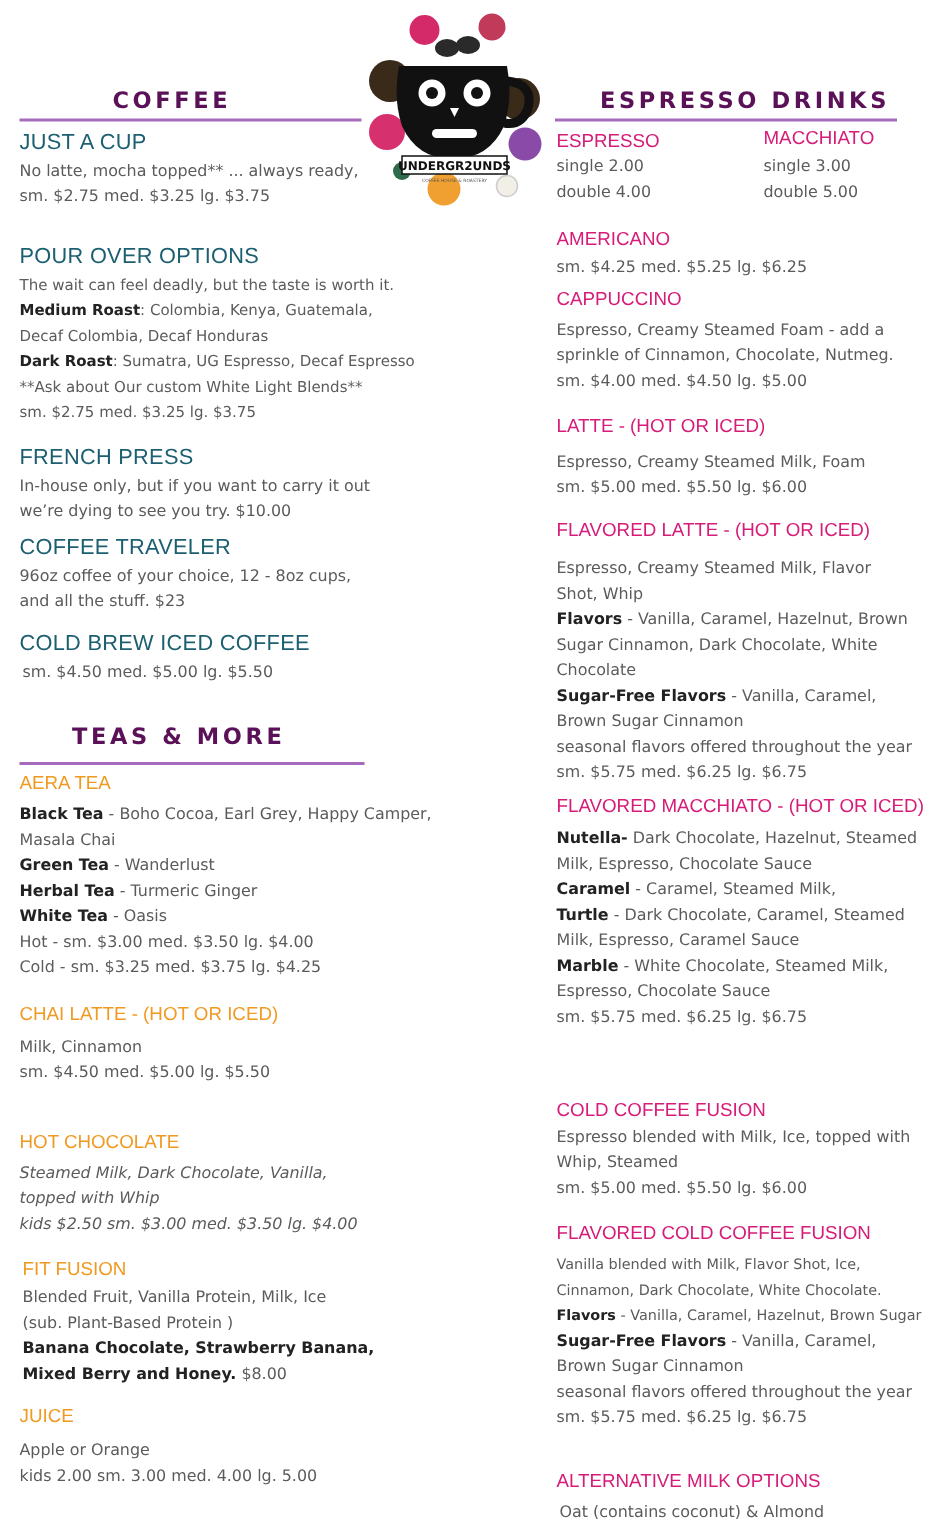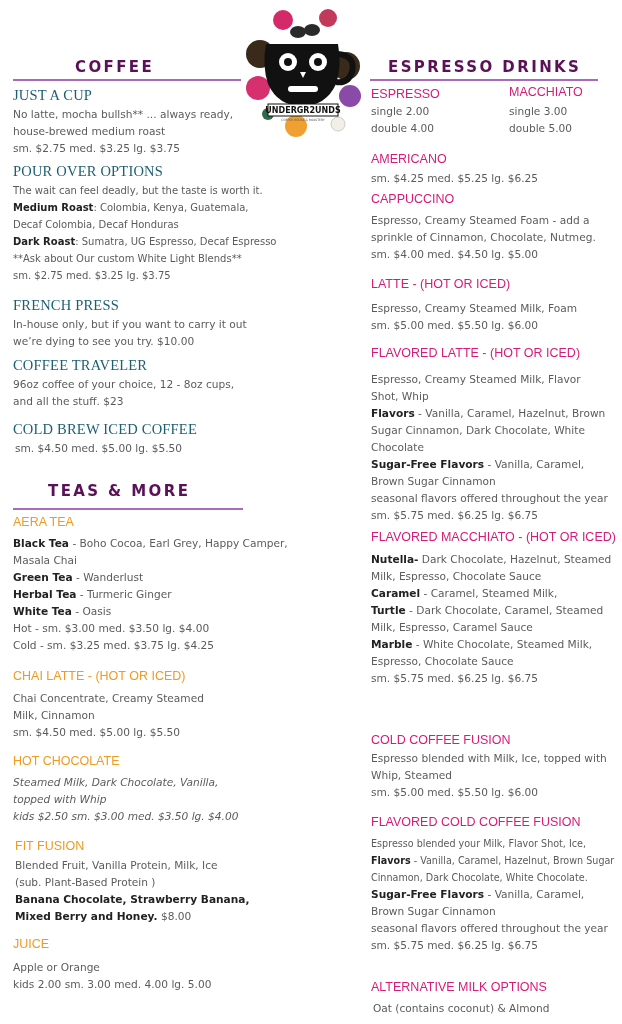--- a/index.html
+++ b/index.html
@@ -3,21 +3,21 @@
 <meta charset="utf-8">
 <style>
   * { box-sizing: border-box; margin: 0; padding: 0; }
   html, body { width: 622px; height: 1024px; background: #ffffff; overflow: hidden; }
   body { position: relative; font-family: "DejaVu Sans", sans-serif; color: #555; }
   .section-title {
     position: absolute; font-family: "DejaVu Sans", sans-serif; font-weight: bold;
     color: #5a1157; font-size: 15px; letter-spacing: 2.4px;
   }
   .rule { position: absolute; height: 2px; background: #a66bbd; }
-  .h-coffee { position: absolute; color: #1c5f70; font-size: 14.5px; font-family: Liberation Serif, serif; letter-spacing: 0.2px; }
+  .h-coffee { position: absolute; color: #1c5f70; font-size: 14.5px; font-family: Liberation Sans, sans-serif; letter-spacing: 0.2px; }
   .h-tea { position: absolute; color: #f09a22; font-size: 12.5px; font-family: "Liberation Sans", sans-serif; }
   .h-esp { position: absolute; color: #d61b78; font-size: 12.5px; font-family: "Liberation Sans", sans-serif; }
   .body-txt { position: absolute; font-size: 10.6px; line-height: 17px; color: #5b5b5b; font-family: "DejaVu Sans", sans-serif; white-space: nowrap; }
   .body-txt.sm { font-size: 10px; }
   .body-txt b { color: #222; font-weight: bold; }
   .line { display: block; }
   #logo { position: absolute; left: 238px; top: 6px; width: 130px; height: 132px; }
 </style>
 </head>
 <body>
@@ -47,22 +47,21 @@
     <text x="65" y="107" text-anchor="middle" font-family="DejaVu Sans, sans-serif" font-weight="bold" font-size="8" fill="#111">UNDERGR2UNDS</text>
     <text x="65" y="115" text-anchor="middle" font-family="DejaVu Sans, sans-serif" font-size="3" fill="#555">COFFEE HOUSE &amp; ROASTERY</text>
   </svg>
 </div>
 
 <div class="section-title" style="left:75px; top:58px;">COFFEE</div>
 <div class="rule" style="left:13px; top:79px; width:228px;"></div>
 
 <div class="h-coffee" style="left:13px; top:87px;">JUST A CUP</div>
 <div class="body-txt" style="left:13px; top:106px;">
-  <span class="line">No latte, mocha bullsh** ... always ready,</span>
-  <span class="line">house-brewed medium roast</span>
+  <span class="line">No latte, mocha topped** ... always ready,</span>
   <span class="line">sm. $2.75  med. $3.25   lg. $3.75</span>
 </div>
 
 <div class="h-coffee" style="left:13px; top:163px;">POUR OVER OPTIONS</div>
 <div class="body-txt sm" style="left:13px; top:182px;">
   <span class="line">The wait can feel deadly, but the taste is worth it.</span>
   <span class="line"><b>Medium Roast</b><span>: Colombia, Kenya, Guatemala,</span></span>
   <span class="line">Decaf Colombia, Decaf Honduras</span>
   <span class="line"><b>Dark Roast</b><span>: Sumatra, UG Espresso, Decaf Espresso</span></span>
   <span class="line">**Ask about Our custom White Light Blends**</span>
@@ -95,21 +94,20 @@
   <span class="line">Masala Chai</span>
   <span class="line"><b>Green Tea</b><span> - Wanderlust</span></span>
   <span class="line"><b>Herbal Tea</b><span> - Turmeric Ginger</span></span>
   <span class="line"><b>White Tea</b><span> - Oasis</span></span>
   <span class="line">Hot -  sm. $3.00 med. $3.50 lg. $4.00</span>
   <span class="line">Cold - sm. $3.25 med. $3.75 lg. $4.25</span>
 </div>
 
 <div class="h-tea" style="left:13px; top:669px;">CHAI LATTE - (HOT OR ICED)</div>
 <div class="body-txt" style="left:13px; top:690px;">
-  <span class="line">Chai Concentrate, Creamy Steamed</span>
   <span class="line">Milk, Cinnamon</span>
   <span class="line">sm. $4.50 med. $5.00 lg. $5.50</span>
 </div>
 
 <div class="h-tea" style="left:13px; top:754px;">HOT CHOCOLATE</div>
 <div class="body-txt" style="left:13px; top:774px;font-style:italic;">
   <span class="line">Steamed Milk, Dark Chocolate, Vanilla,</span>
   <span class="line">topped with Whip</span>
   <span class="line">kids $2.50 sm. $3.00 med. $3.50 lg. $4.00</span>
 </div>
@@ -121,21 +119,21 @@
   <span class="line"><b>Banana Chocolate, Strawberry Banana,</b></span>
   <span class="line"><b>Mixed Berry and Honey.</b><span> $8.00</span></span>
 </div>
 
 <div class="h-tea" style="left:13px; top:937px;">JUICE</div>
 <div class="body-txt" style="left:13px; top:959px;">
   <span class="line">Apple or Orange</span>
   <span class="line">kids 2.00 sm. 3.00 med. 4.00 lg. 5.00</span>
 </div>
 
-<div class="section-title" style="left:388px; top:58px;">ESPRESSO DRINKS</div>
+<div class="section-title" style="left:400px; top:58px;">ESPRESSO DRINKS</div>
 <div class="rule" style="left:370px; top:79px; width:228px;"></div>
 
 <div class="h-esp" style="left:371px; top:87px;">ESPRESSO</div>
 <div class="body-txt" style="left:371px; top:103px;">
   <span class="line">single 2.00</span>
   <span class="line">double 4.00</span>
 </div>
 <div class="h-esp" style="left:509px; top:85px;">MACCHIATO</div>
 <div class="body-txt" style="left:509px; top:103px;">
   <span class="line">single 3.00</span>
@@ -187,23 +185,23 @@
 
 <div class="h-esp" style="left:371px; top:733px;">COLD COFFEE FUSION</div>
 <div class="body-txt" style="left:371px; top:750px;">
   <span class="line">Espresso blended with Milk, Ice, topped with</span>
   <span class="line">Whip, Steamed</span>
   <span class="line">sm. $5.00 med. $5.50 lg. $6.00</span>
 </div>
 
 <div class="h-esp" style="left:371px; top:815px;">FLAVORED COLD COFFEE FUSION</div>
 <div class="body-txt" style="left:371px; top:835px;">
-  <span class="line" style="font-size:9.6px;">Espresso blended your Milk, Flavor Shot, Ice,</span>
+  <span class="line" style="font-size:9.6px;">Vanilla blended with Milk, Flavor Shot, Ice,</span>
+  <span class="line" style="font-size:9.6px;">Cinnamon, Dark Chocolate, White Chocolate.</span>
   <span class="line" style="font-size:9.6px;"><b>Flavors</b><span> - Vanilla, Caramel, Hazelnut, Brown Sugar</span></span>
-  <span class="line" style="font-size:9.6px;">Cinnamon, Dark Chocolate, White Chocolate.</span>
   <span class="line"><b>Sugar-Free Flavors</b><span> - Vanilla, Caramel,</span></span>
   <span class="line">Brown Sugar Cinnamon</span>
   <span class="line">seasonal flavors offered throughout the year</span>
   <span class="line">sm. $5.75 med. $6.25 lg. $6.75</span>
 </div>
 
 <div class="h-esp" style="left:371px; top:980px;">ALTERNATIVE MILK OPTIONS</div>
 <div class="body-txt" style="left:373px; top:1000px;">
   <span class="line">Oat (contains coconut) &amp; Almond</span>
 </div>

